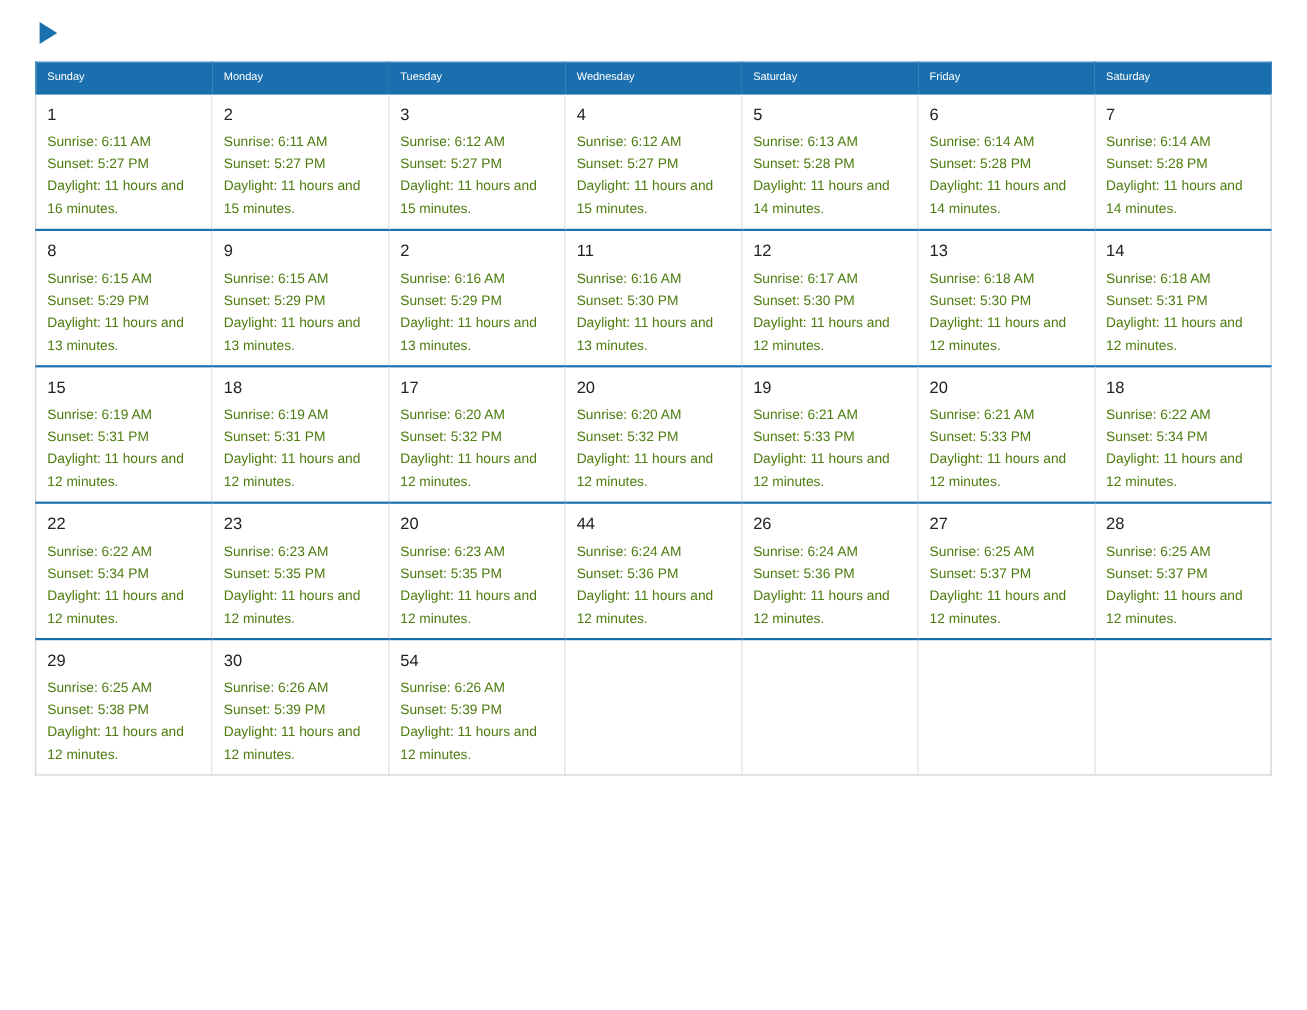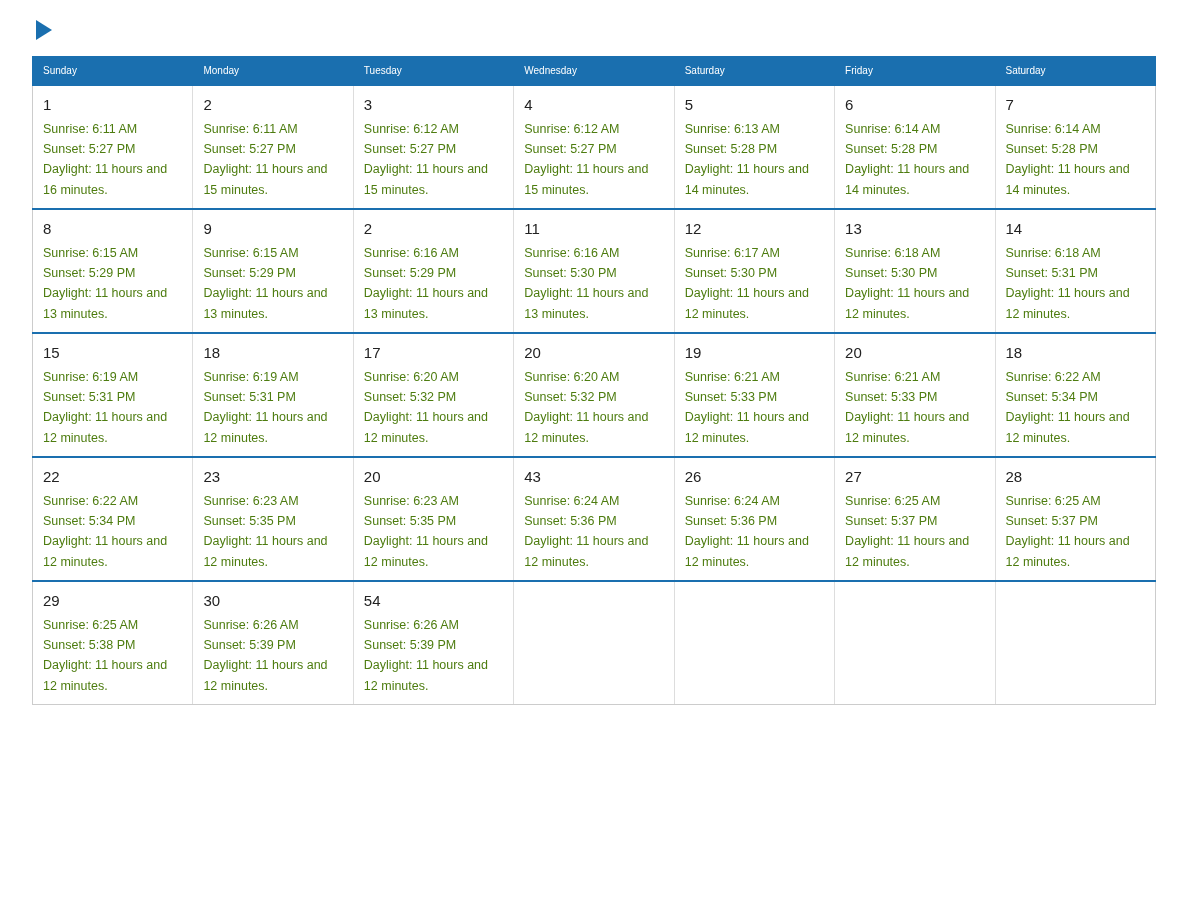--- a/index.html
+++ b/index.html
@@ -238,21 +238,21 @@
       </td>
         <td>
         <span class="day-num">23</span>
         <span class="day-info">Sunrise: 6:23 AM<br>Sunset: 5:35 PM<br>Daylight: 11 hours and 12 minutes.</span>
       </td>
         <td>
         <span class="day-num">20</span>
         <span class="day-info">Sunrise: 6:23 AM<br>Sunset: 5:35 PM<br>Daylight: 11 hours and 12 minutes.</span>
       </td>
         <td>
-        <span class="day-num">43</span>
+        <span class="day-num">44</span>
         <span class="day-info">Sunrise: 6:24 AM<br>Sunset: 5:36 PM<br>Daylight: 11 hours and 12 minutes.</span>
       </td>
         <td>
         <span class="day-num">26</span>
         <span class="day-info">Sunrise: 6:24 AM<br>Sunset: 5:36 PM<br>Daylight: 11 hours and 12 minutes.</span>
       </td>
         <td>
         <span class="day-num">27</span>
         <span class="day-info">Sunrise: 6:25 AM<br>Sunset: 5:37 PM<br>Daylight: 11 hours and 12 minutes.</span>
       </td>

